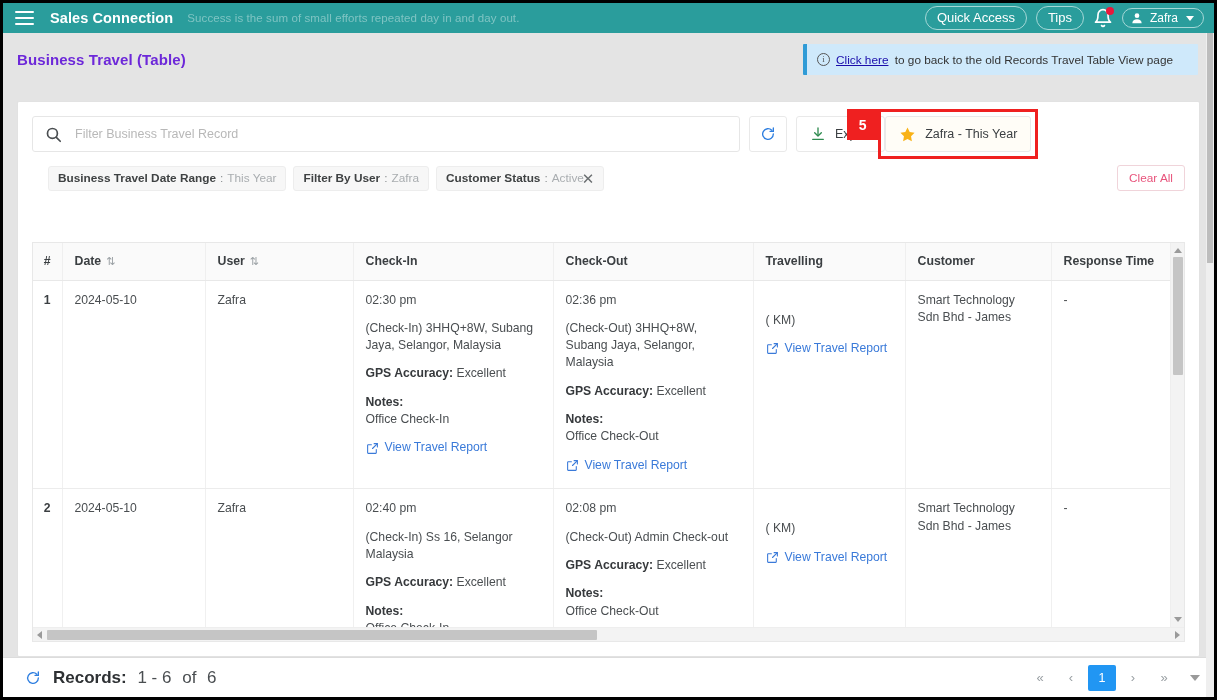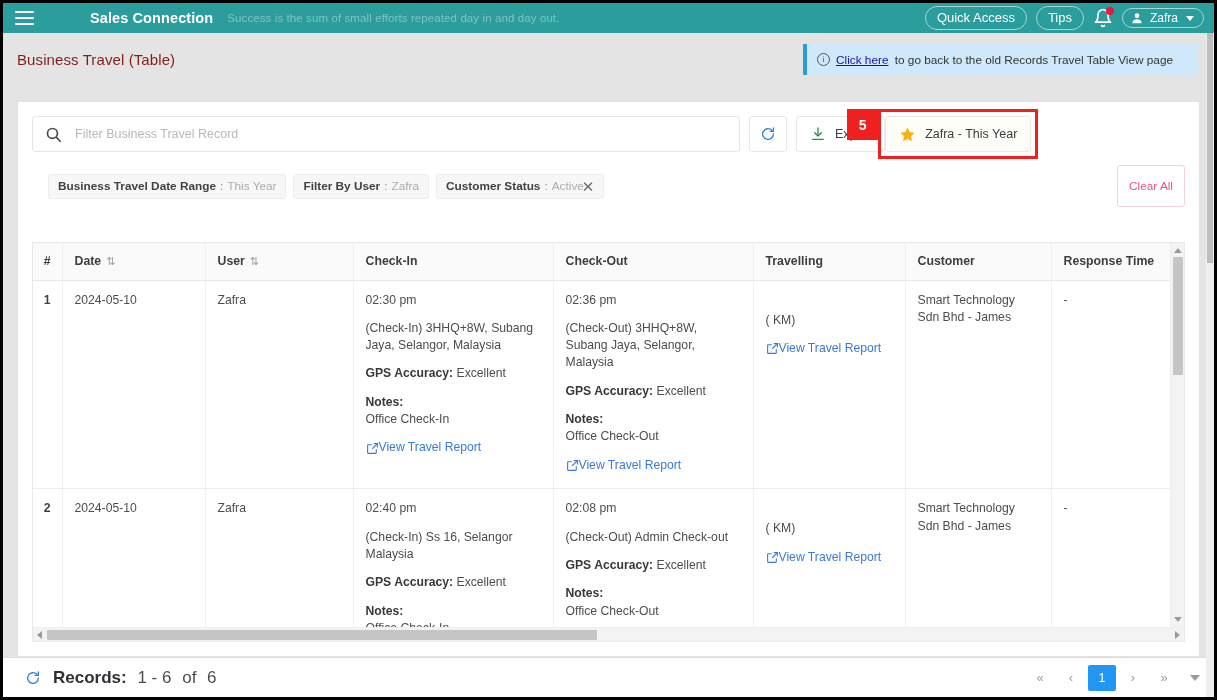--- a/index.html
+++ b/index.html
@@ -29,21 +29,21 @@
   }
   .hamburger {
     width: 19px; height: 14px;
     display: flex; flex-direction: column; justify-content: space-between;
     cursor: pointer;
     margin-right: 16px;
   }
   .hamburger span { display:block; height: 2px; background: #fff; border-radius: 1px; }
   .brand {
     font-size: 14.5px; font-weight: bold; letter-spacing: .1px;
-    color: #ffffff; margin-right: 14px; white-space: nowrap; margin-left: 40px;
+    color: #ffffff; margin-right: 14px; white-space: nowrap;
   }
   .tagline {
     font-size: 11.5px; color: #7fc4c3; white-space: nowrap;
     letter-spacing: .1px;
   }
   .nav-right {
     margin-left: auto; display: flex; align-items: center; gap: 9px;
   }
   .pill {
     border: 1px solid #a5d8d7;
@@ -79,21 +79,21 @@
 
   
   .pagehead {
     height: 53px;
     background: #e4e4e4;
     display: flex; align-items: center;
     padding: 0 16px 0 14px;
     position: relative;
   }
   .pagetitle {
-    font-size: 15px; font-weight: normal; color: #7f1d1d;
+    font-size: 15px; font-weight: bold; color: #6d28d9;
     letter-spacing: .1px;
   }
   .notice {
     margin-left: auto;
     background: #cfe9fb;
     border-left: 4px solid #2f9bd6;
     height: 31px;
     display: flex; align-items: center;
     padding: 0 14px 0 10px;
     font-size: 11.8px; color: #333;
@@ -206,21 +206,21 @@
     color: #6a6e70; font-size: 15px; margin-left: -2px; cursor: pointer;
     line-height: 1;
   }
   .clearall {
     margin-left: auto;
     border: 1px solid #f0d4da;
     background: #fff;
     color: #e8547c;
     font-size: 11.8px;
     border-radius: 3px;
-    height: 42px;
+    height: 26px;
     padding: 0 11px;
     cursor: pointer;
     font-family: "Liberation Sans", sans-serif;
   }
 
   
   .tablewrap {
     position: absolute;
     left: 14px; right: 14px; top: 140px; bottom: 14px;
     border: 1px solid #e8e8e8;
@@ -257,21 +257,21 @@
   }
   tbody td.num {
     text-align: center; font-weight: bold; color: #3b3f42;
     padding: 11px 0; width: 29px;
   }
   .cell-block { margin-bottom: 11px; }
   .cell-block:last-child { margin-bottom: 0; }
   .lbl { font-weight: bold; color: #36393c; }
   .vtr {
     color: #3a7ad9; font-size: 12.2px;
-    display: inline-flex; align-items: center; 
+    display: inline-flex; align-items: center; gap: 6px;
     cursor: pointer; white-space: nowrap;
   }
   .vtr svg { flex: none; }
 
   
   col.c0 { width: 29px; }
   col.c1 { width: 143px; }
   col.c2 { width: 148px; }
   col.c3 { width: 200px; }
   col.c4 { width: 200px; }

